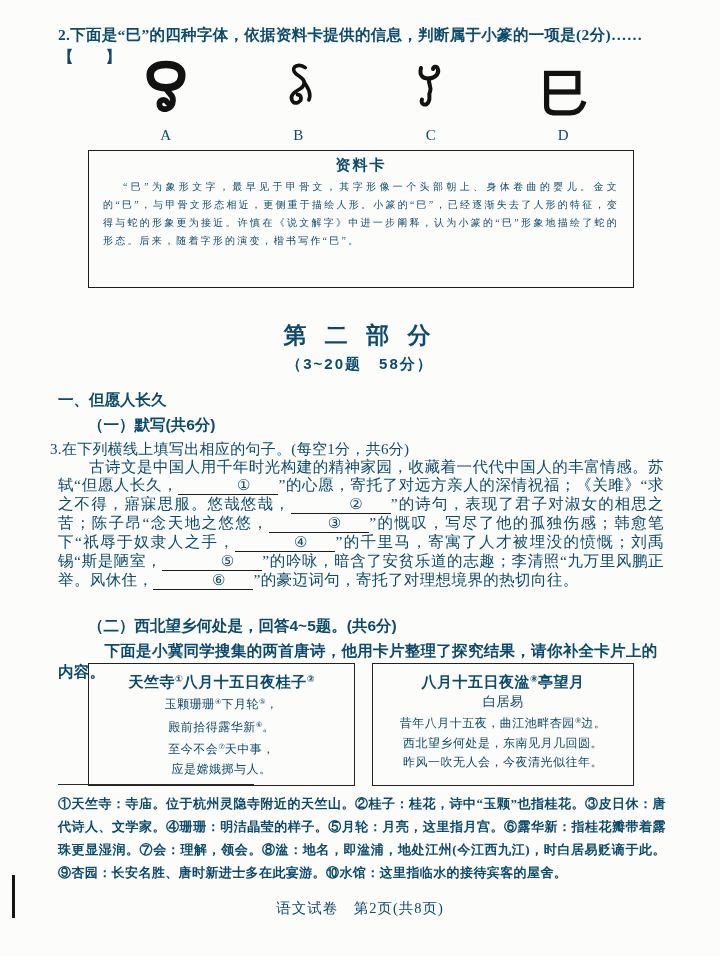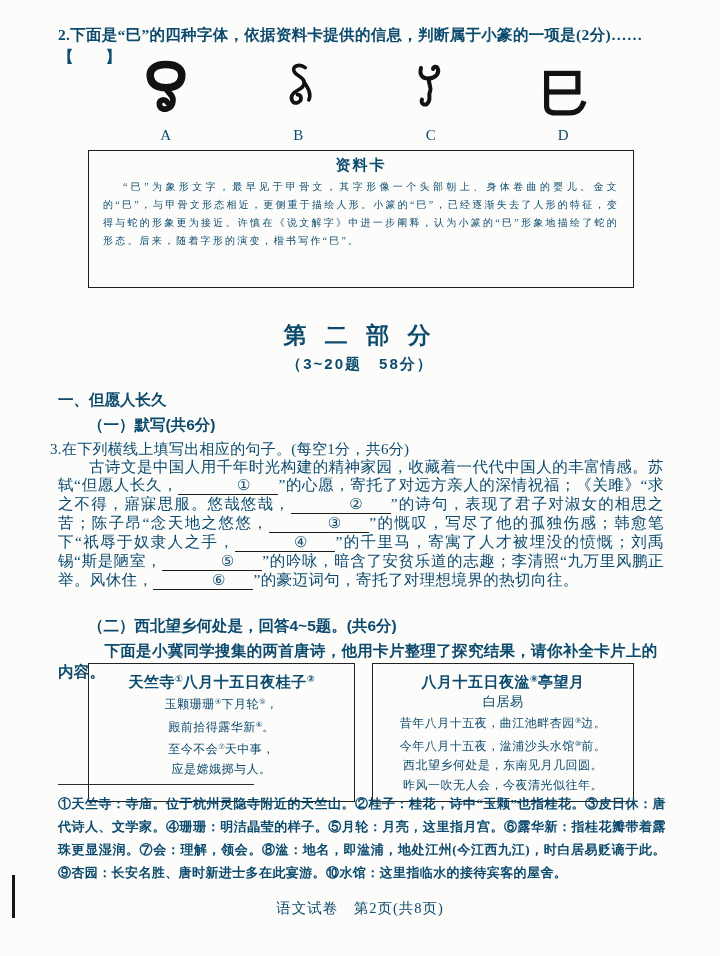--- a/index.html
+++ b/index.html
@@ -132,21 +132,20 @@
       <div class="poem-title sans">天竺寺<sup>①</sup>八月十五日夜桂子<sup>②</sup></div>
       <div class="poem-line">玉颗珊珊<sup>④</sup>下月轮<sup>⑤</sup>，</div>
       <div class="poem-line">殿前拾得露华新<sup>⑥</sup>。</div>
       <div class="poem-line">至今不会<sup>⑦</sup>天中事，</div>
       <div class="poem-line">应是嫦娥掷与人。</div>
     </div>
     <div class="poem-card right">
       <div class="poem-title sans">八月十五日夜湓<sup>⑧</sup>亭望月</div>
       <div class="poem-author">白居易</div>
       <div class="poem-line">昔年八月十五夜，曲江池畔杏园<sup>⑨</sup>边。</div>
-      <div class="poem-line">今年八月十五夜，湓浦沙头水馆<sup>⑩</sup>前。</div>
       <div class="poem-line">西北望乡何处是，东南见月几回圆。</div>
       <div class="poem-line">昨风一吹无人会，今夜清光似往年。</div>
     </div>
   </div>
 
   <div class="abs fn-sep"></div>
   <p class="abs footnotes">①天竺寺：寺庙。位于杭州灵隐寺附近的天竺山。②桂子：桂花，诗中“玉颗”也指桂花。③皮日休：唐代诗人、文学家。④珊珊：明洁晶莹的样子。⑤月轮：月亮，这里指月宫。⑥露华新：指桂花瓣带着露珠更显湿润。⑦会：理解，领会。⑧湓：地名，即湓浦，地处江州(今江西九江)，时白居易贬谪于此。⑨杏园：长安名胜、唐时新进士多在此宴游。⑩水馆：这里指临水的接待宾客的屋舍。</p>
 
   <div class="abs footer">语文试卷　第2页(共8页)</div>
   <div class="abs artifact"></div>

